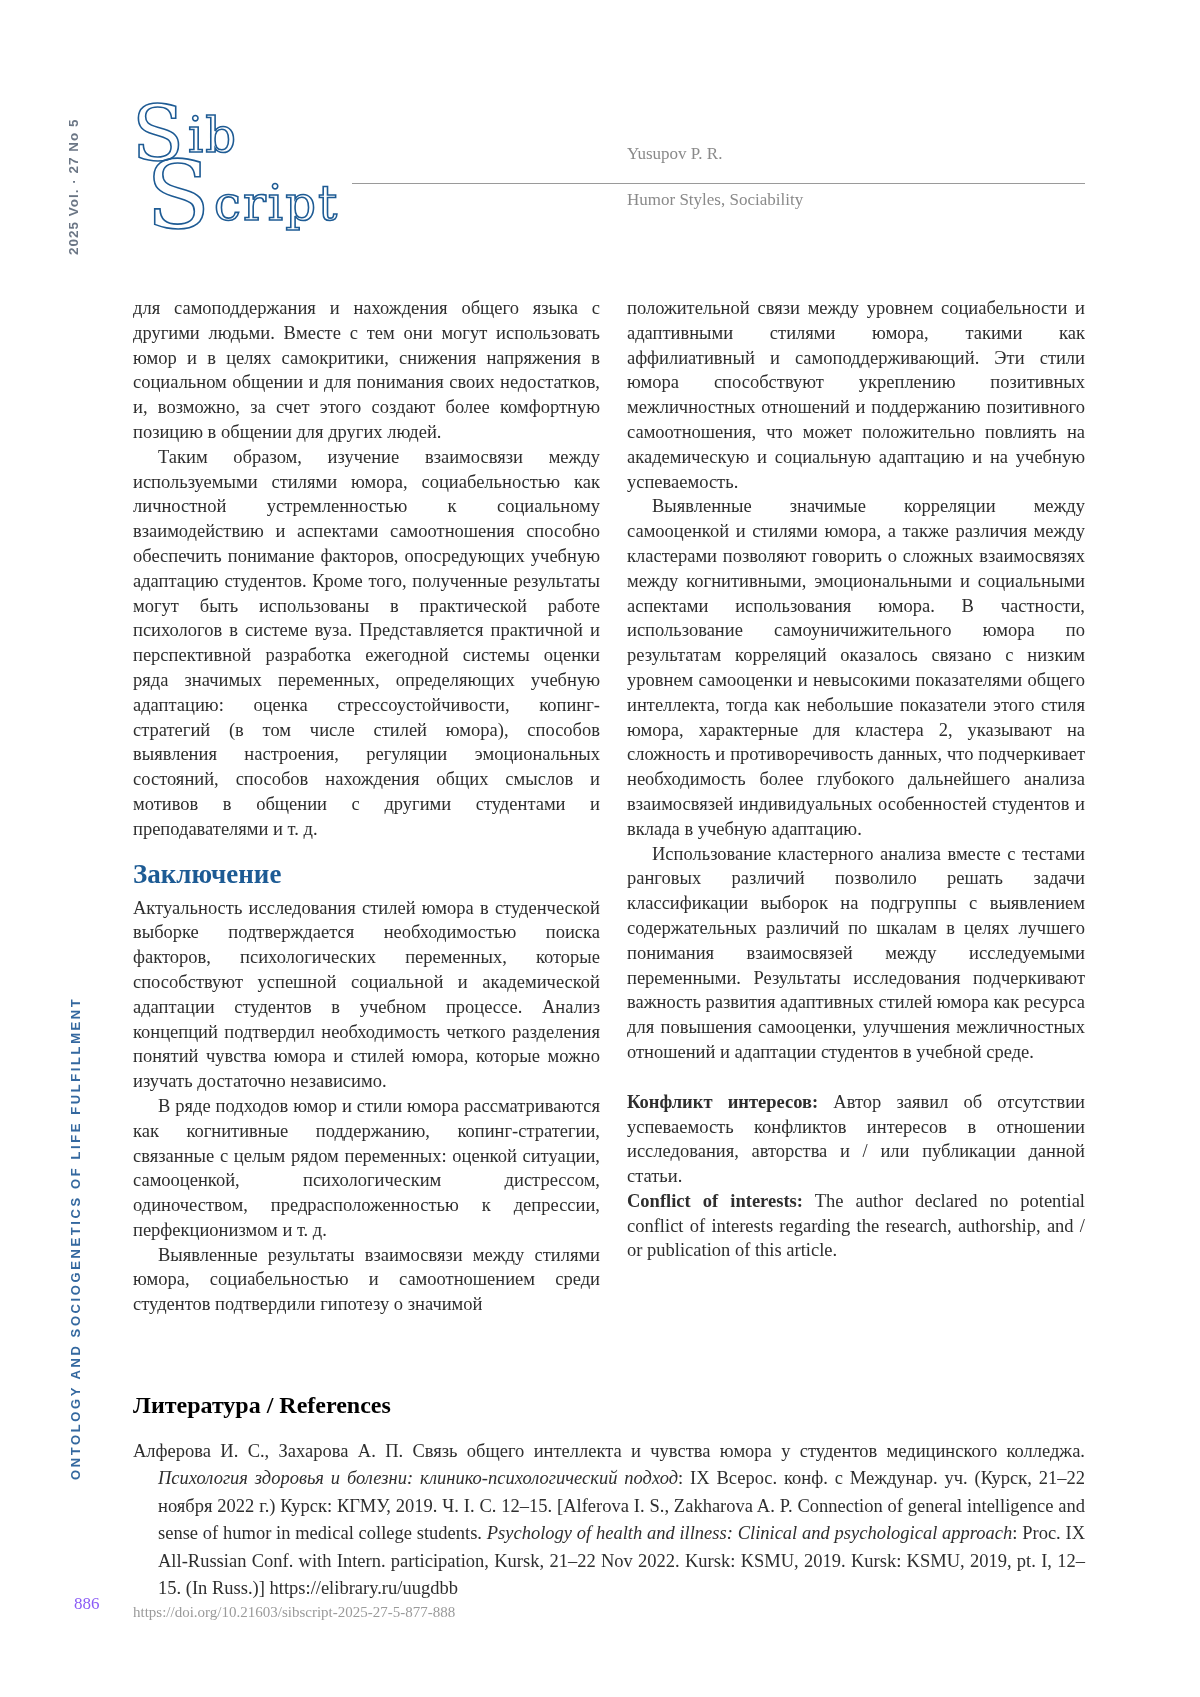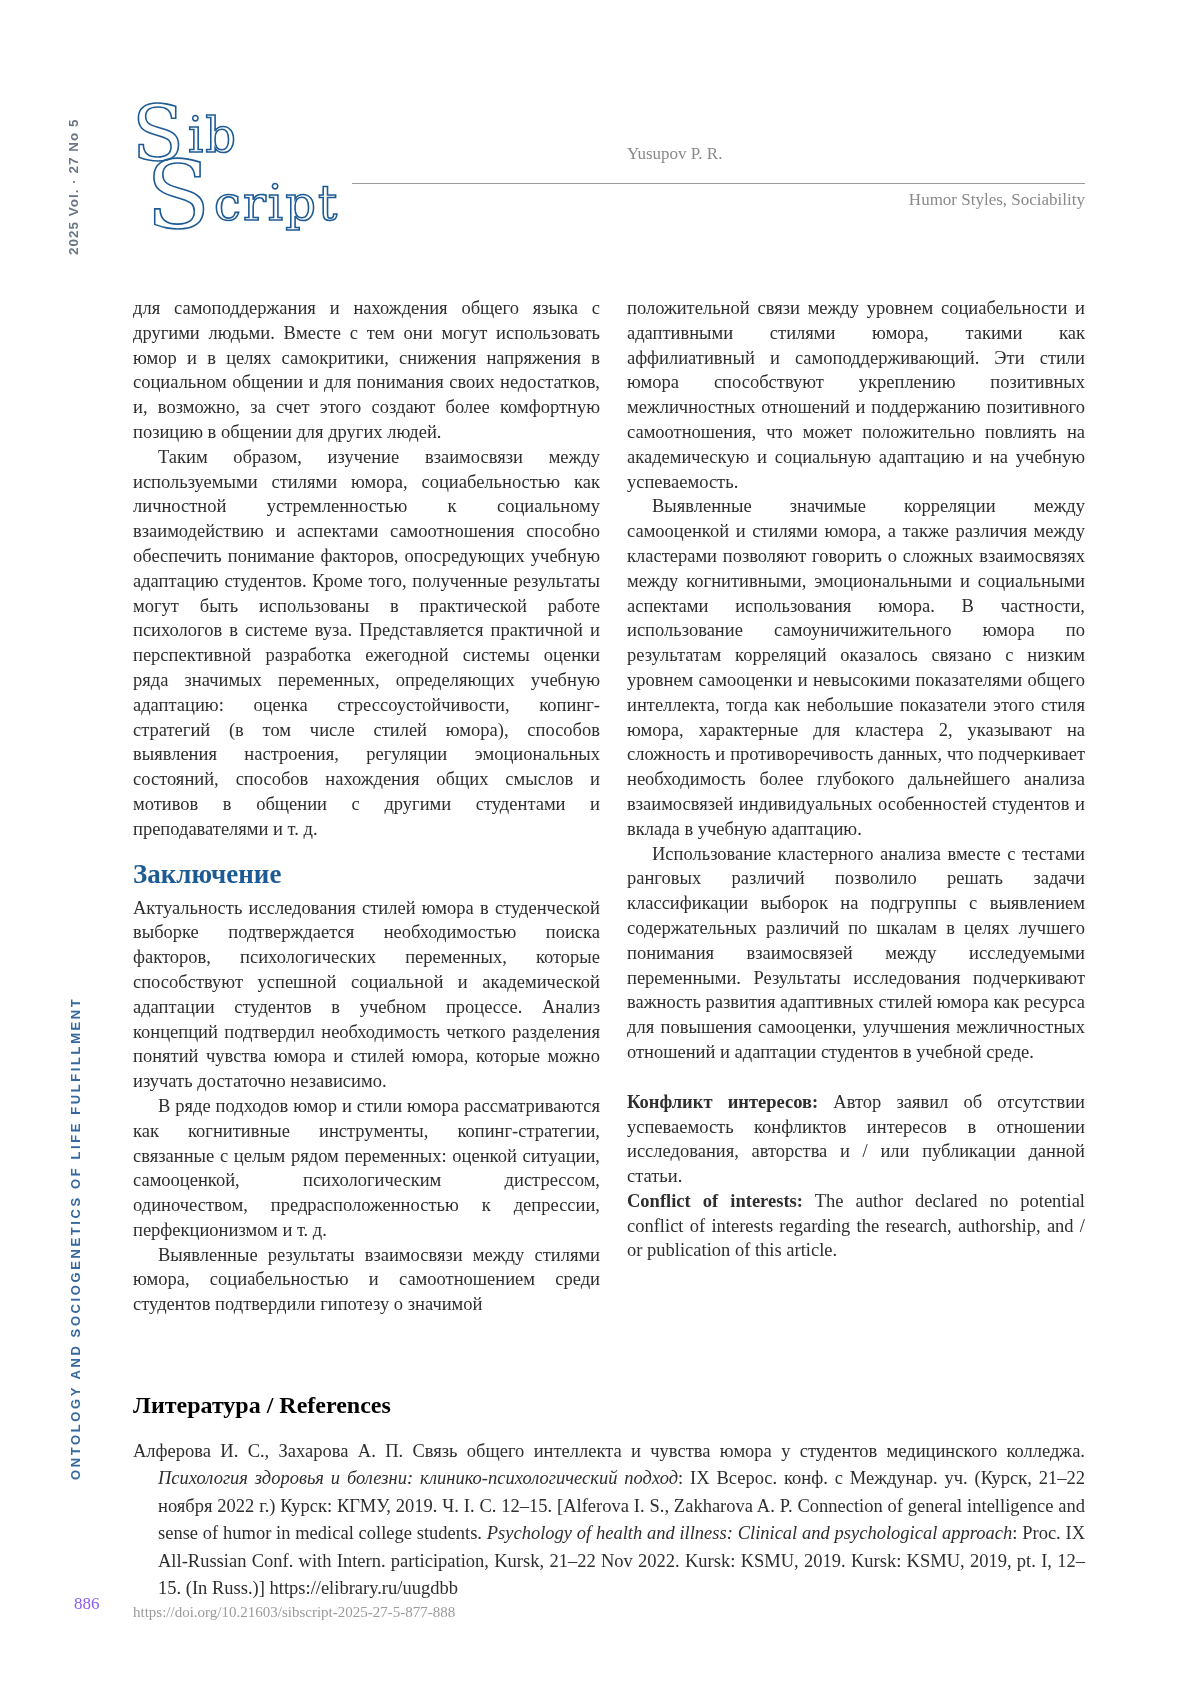--- a/index.html
+++ b/index.html
@@ -37,21 +37,21 @@
   .header-rule{
     position:absolute;left:352px;top:183px;width:733px;height:0;
     border-top:1.5px solid #9a9a9a;
   }
   .header-author{
     position:absolute;left:627px;top:144px;width:458px;
     text-align:left;font-size:17px;color:#8a8a8a;
   }
   .header-running{
     position:absolute;left:627px;top:190px;width:458px;
-    text-align:right;font-size:17px;color:#8a8a8a;
+    font-size:17px;color:#8a8a8a;
   }
   
   .col{
     position:absolute;top:296px;width:467px;height:1090px;
     overflow:hidden;
     font-size:18.5px;line-height:24.8px;text-align:justify;
   }
   .col-left{left:133px;}
   .col-right{left:627px;width:458px;}
   .col p{margin:0;}
@@ -106,21 +106,21 @@
 
   <div class="header-author">Yusupov P. R.</div>
   <div class="header-rule"></div>
   <div class="header-running">Humor Styles, Sociability</div>
 
   <div class="col col-left">
     <p>для самоподдержания и нахождения общего языка с другими людьми. Вместе с тем они могут использовать юмор и в целях самокритики, снижения напряжения в социальном общении и для понимания своих недостатков, и, возможно, за счет этого создают более комфортную позицию в общении для других людей.</p>
     <p class="indent">Таким образом, изучение взаимосвязи между используемыми стилями юмора, социабельностью как личностной устремленностью к социальному взаимодействию и аспектами самоотношения способно обеспечить понимание факторов, опосредующих учебную адаптацию студентов. Кроме того, полученные результаты могут быть использованы в практической работе психологов в системе вуза. Представляется практичной и перспективной разработка ежегодной системы оценки ряда значимых переменных, определяющих учебную адаптацию: оценка стрессоустойчивости, копинг-стратегий (в том числе стилей юмора), способов выявления настроения, регуляции эмоциональных состояний, способов нахождения общих смыслов и мотивов в общении с другими студентами и преподавателями и т. д.</p>
     <h2 class="section-heading">Заключение</h2>
     <p>Актуальность исследования стилей юмора в студенческой выборке подтверждается необходимостью поиска факторов, психологических переменных, которые способствуют успешной социальной и академической адаптации студентов в учебном процессе. Анализ концепций подтвердил необходимость четкого разделения понятий чувства юмора и стилей юмора, которые можно изучать достаточно независимо.</p>
-    <p class="indent">В ряде подходов юмор и стили юмора рассматриваются как когнитивные инструменты, копинг-стратегии, связанные с целым рядом переменных: оценкой ситуации, самооценкой, психологическим дистрессом, одиночеством, предрасположенностью к депрессии, перфекционизмом и т. д.</p>
+    <p class="indent">В ряде подходов юмор и стили юмора рассматриваются как когнитивные поддержанию, копинг-стратегии, связанные с целым рядом переменных: оценкой ситуации, самооценкой, психологическим дистрессом, одиночеством, предрасположенностью к депрессии, перфекционизмом и т. д.</p>
     <p class="indent">Выявленные результаты взаимосвязи между стилями юмора, социабельностью и самоотношением среди студентов подтвердили гипотезу о значимой</p>
   </div>
 
   <div class="col col-right">
     <p>положительной связи между уровнем социабельности и адаптивными стилями юмора, такими как аффилиативный и самоподдерживающий. Эти стили юмора способствуют укреплению позитивных межличностных отношений и поддержанию позитивного самоотношения, что может положительно повлиять на академическую и социальную адаптацию и на учебную успеваемость.</p>
     <p class="indent">Выявленные значимые корреляции между самооценкой и стилями юмора, а также различия между кластерами позволяют говорить о сложных взаимосвязях между когнитивными, эмоциональными и социальными аспектами использования юмора. В частности, использование самоуничижительного юмора по результатам корреляций оказалось связано с низким уровнем самооценки и невысокими показателями общего интеллекта, тогда как небольшие показатели этого стиля юмора, характерные для кластера 2, указывают на сложность и противоречивость данных, что подчеркивает необходимость более глубокого дальнейшего анализа взаимосвязей индивидуальных особенностей студентов и вклада в учебную адаптацию.</p>
     <p class="indent">Использование кластерного анализа вместе с тестами ранговых различий позволило решать задачи классификации выборок на подгруппы с выявлением содержательных различий по шкалам в целях  лучшего понимания взаимосвязей между исследуемыми переменными. Результаты исследования подчеркивают важность развития адаптивных стилей юмора как ресурса для повышения самооценки, улучшения межличностных отношений и адаптации студентов в учебной среде.</p>
     <p class="conflict"><span class="bold">Конфликт интересов:</span><span> Автор заявил об отсутствии успеваемость конфликтов интересов в отношении исследования, авторства и / или публикации данной статьи.</span></p>
     <p><span class="bold">Conflict of interests:</span><span> The author declared no potential conflict of interests regarding the research, authorship, and / or publication of this article.</span></p>
   </div>

